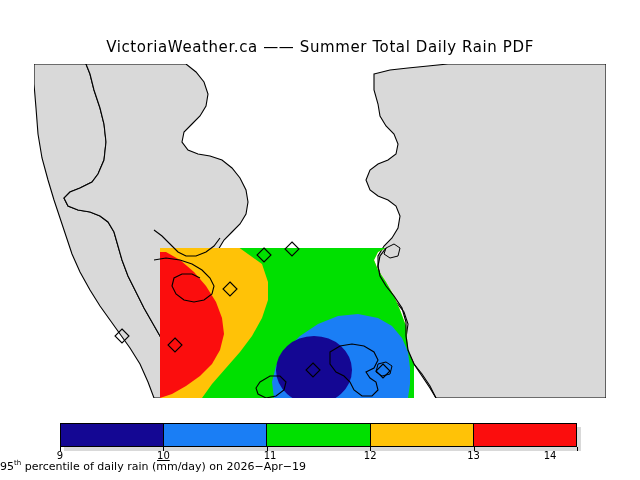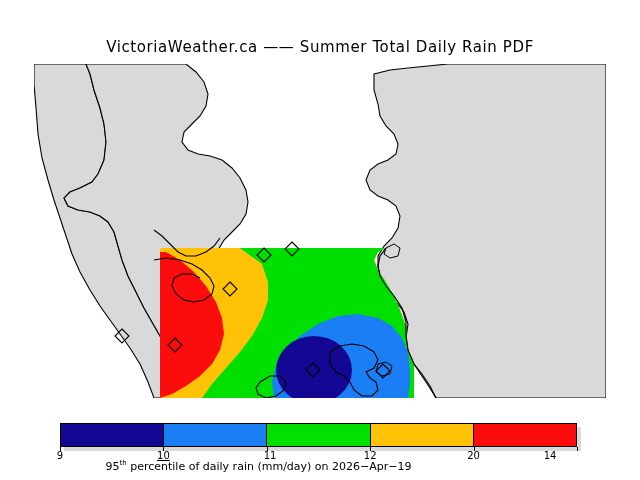--- a/index.html
+++ b/index.html
@@ -92,21 +92,21 @@
     font-size: 10px;
     color: #000000;
     transform: translateX(-50%);
     white-space: nowrap;
   }
   #cb-caption {
     position: absolute;
     left: 0;
     top: 459px;
     width: 517px;
-    text-align: center;
+    text-align: left;
     font-family: "DejaVu Sans", sans-serif;
     font-size: 11px;
     color: #000000;
     white-space: pre;
   }
   #cb-caption sup {
     font-size: 7px;
     vertical-align: super;
   }
 </style>
@@ -244,20 +244,20 @@
   <div id="cb-ticks">
       <div class="cb-tick" style="left: 0px;"></div>
       <div class="cb-tick-label" style="left: 0px;">9</div>
       <div class="cb-tick" style="left: 103.4px;"></div>
       <div class="cb-tick-label" style="left: 103.4px; text-decoration: underline;">10</div>
       <div class="cb-tick" style="left: 206.8px;"></div>
       <div class="cb-tick-label" style="left: 191px; margin-left: 19px;">11</div>
       <div class="cb-tick" style="left: 310.2px;"></div>
       <div class="cb-tick-label" style="left: 310.2px;">12</div>
       <div class="cb-tick" style="left: 413.6px;"></div>
-      <div class="cb-tick-label" style="left: 413.6px;">20</div>
+      <div class="cb-tick-label" style="left: 413.6px;">13</div>
       <div class="cb-tick" style="left: 517px;"></div>
       <div class="cb-tick-label" style="left: 490px;">14</div>
     </div>
 
   <div id="cb-caption"><span>95</span><sup>th</sup><span> percentile of daily rain (mm/day) on 2026−Apr−19</span></div>
 
 </div>
 
 </body></html>

